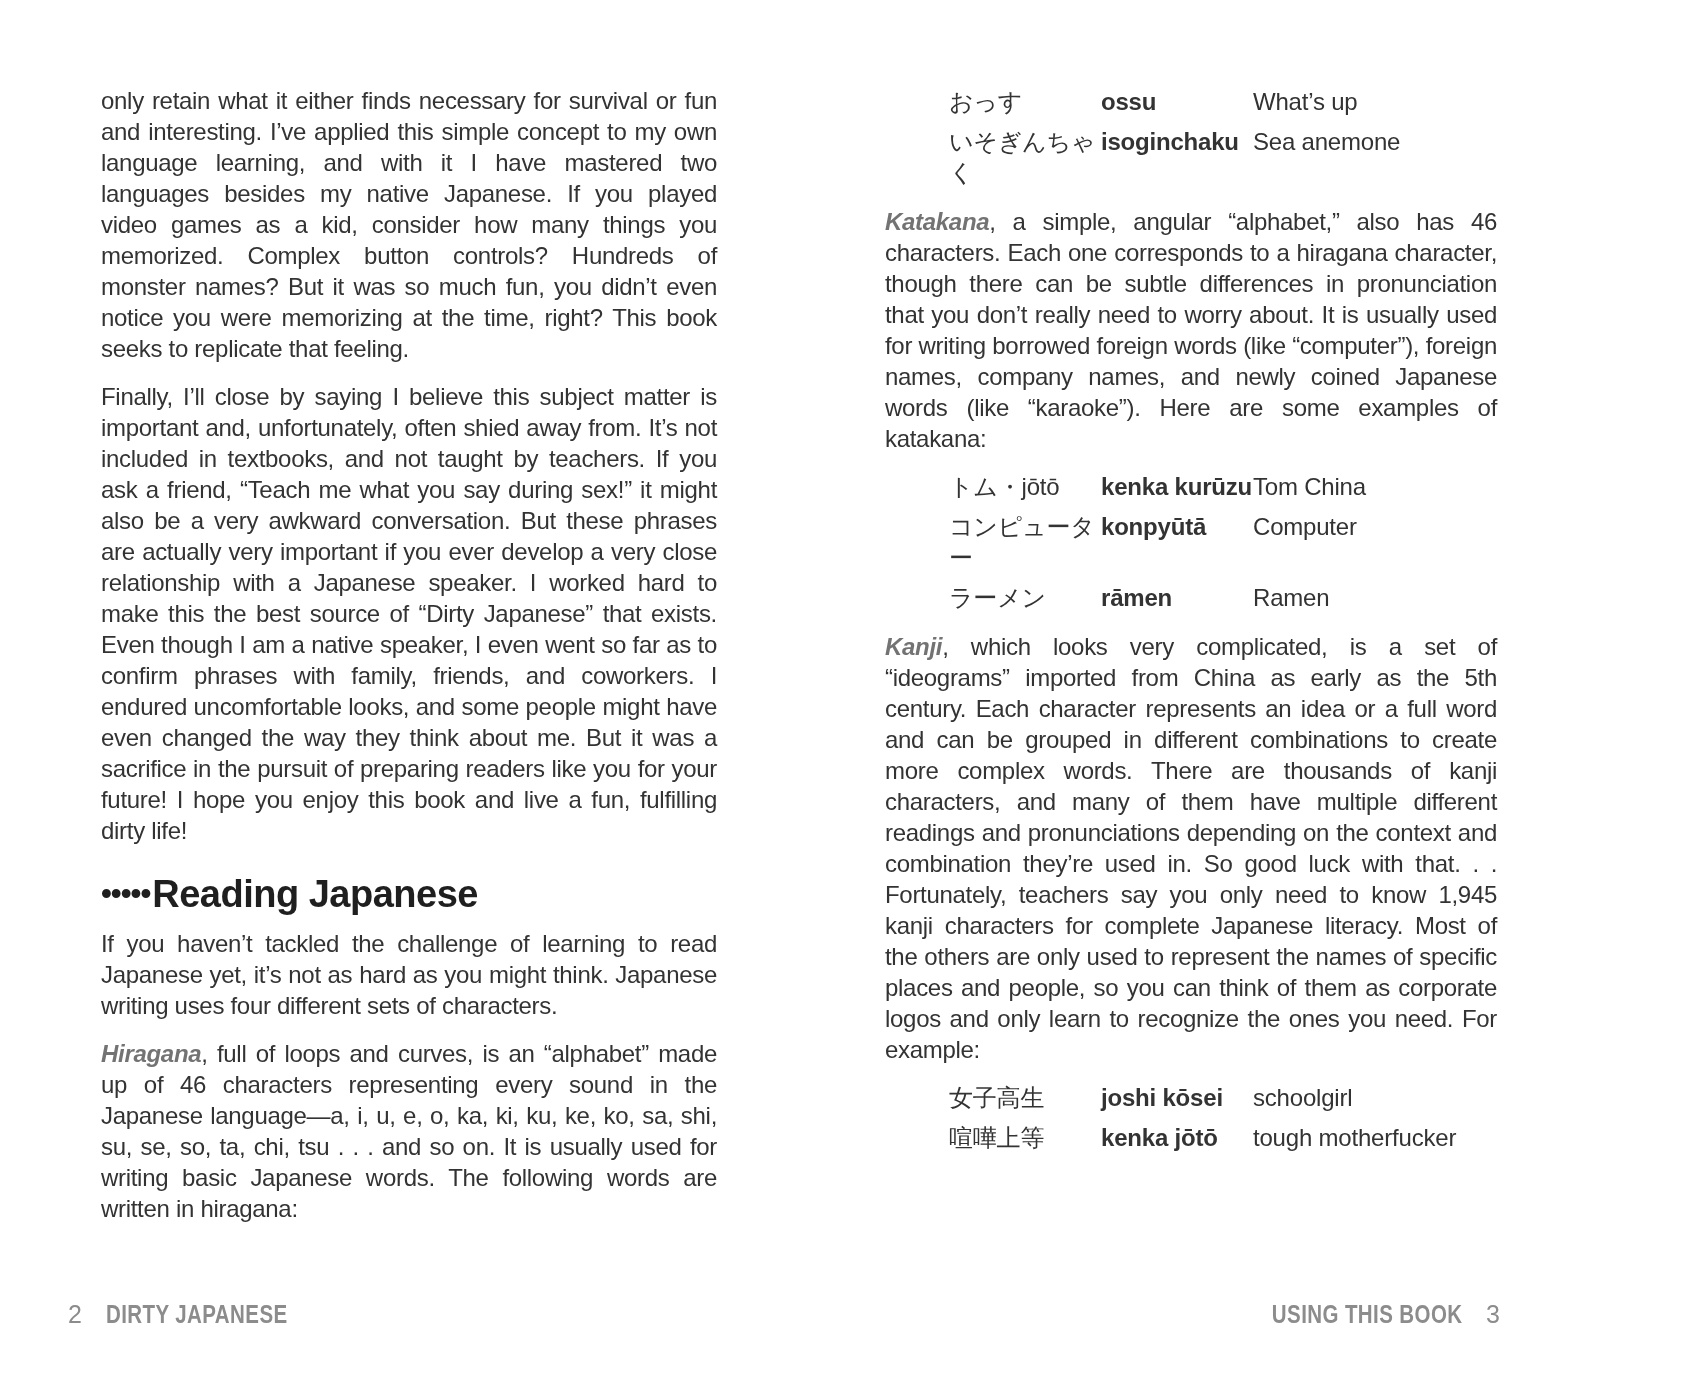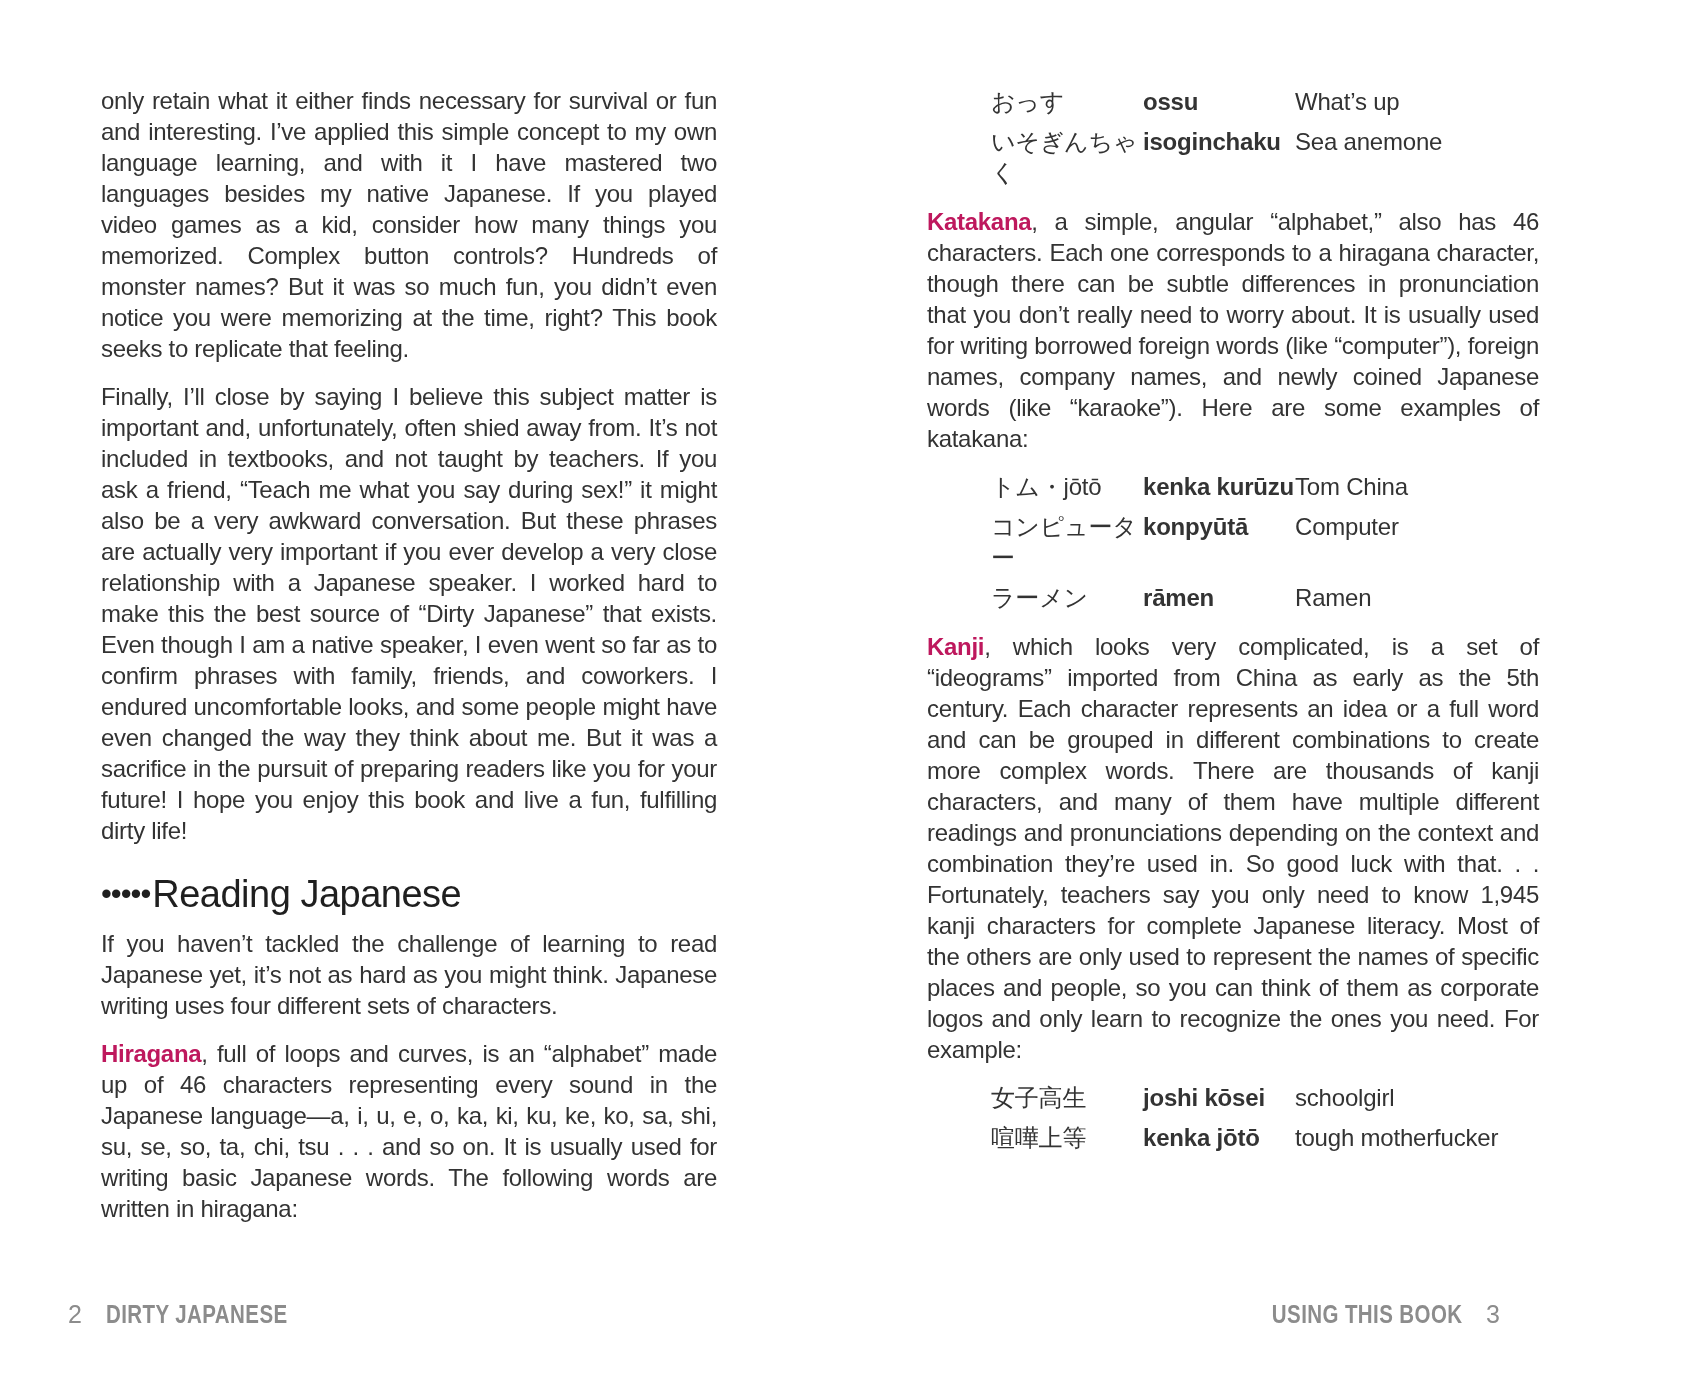--- a/index.html
+++ b/index.html
@@ -5,38 +5,38 @@
   html, body { margin: 0; padding: 0; background: #ffffff; }
   body {
     width: 1696px; height: 1396px;
     position: relative;
     font-family: "Liberation Sans", sans-serif;
     color: #333333;
     overflow: hidden;
   }
   .page { position: absolute; margin-left: 35px; }
   .page-left  { left: 66px;  top: 85px; width: 616px; }
-  .page-right { left: 892px; top: 84px; width: 612px; }
+  .page-right { left: 850px; top: 84px; width: 612px; }
 
   .body-text {
     font-size: 24px;
     line-height: 31px;
     letter-spacing: -0.3px;
     color: #333333;
     text-align: justify;
     margin: 0 0 17px 0;
     hyphens: none;
   }
-  .body-text strong { font-weight: bold; color: #be185d; }
+  .body-text strong { font-weight: bold; color: #737373; font-style: italic; }
 
   .section-heading {
     margin: 26px 0 12px 0;
     font-size: 38px;
     line-height: 44px;
-    font-weight: normal;
+    font-weight: bold;
     color: #1f1f1f;
     letter-spacing: -0.5px;
   }
   .section-heading .dots {
     font-size: 31px;
     letter-spacing: -1px;
     vertical-align: 3px;
     margin-right: 2px;
   }
 

